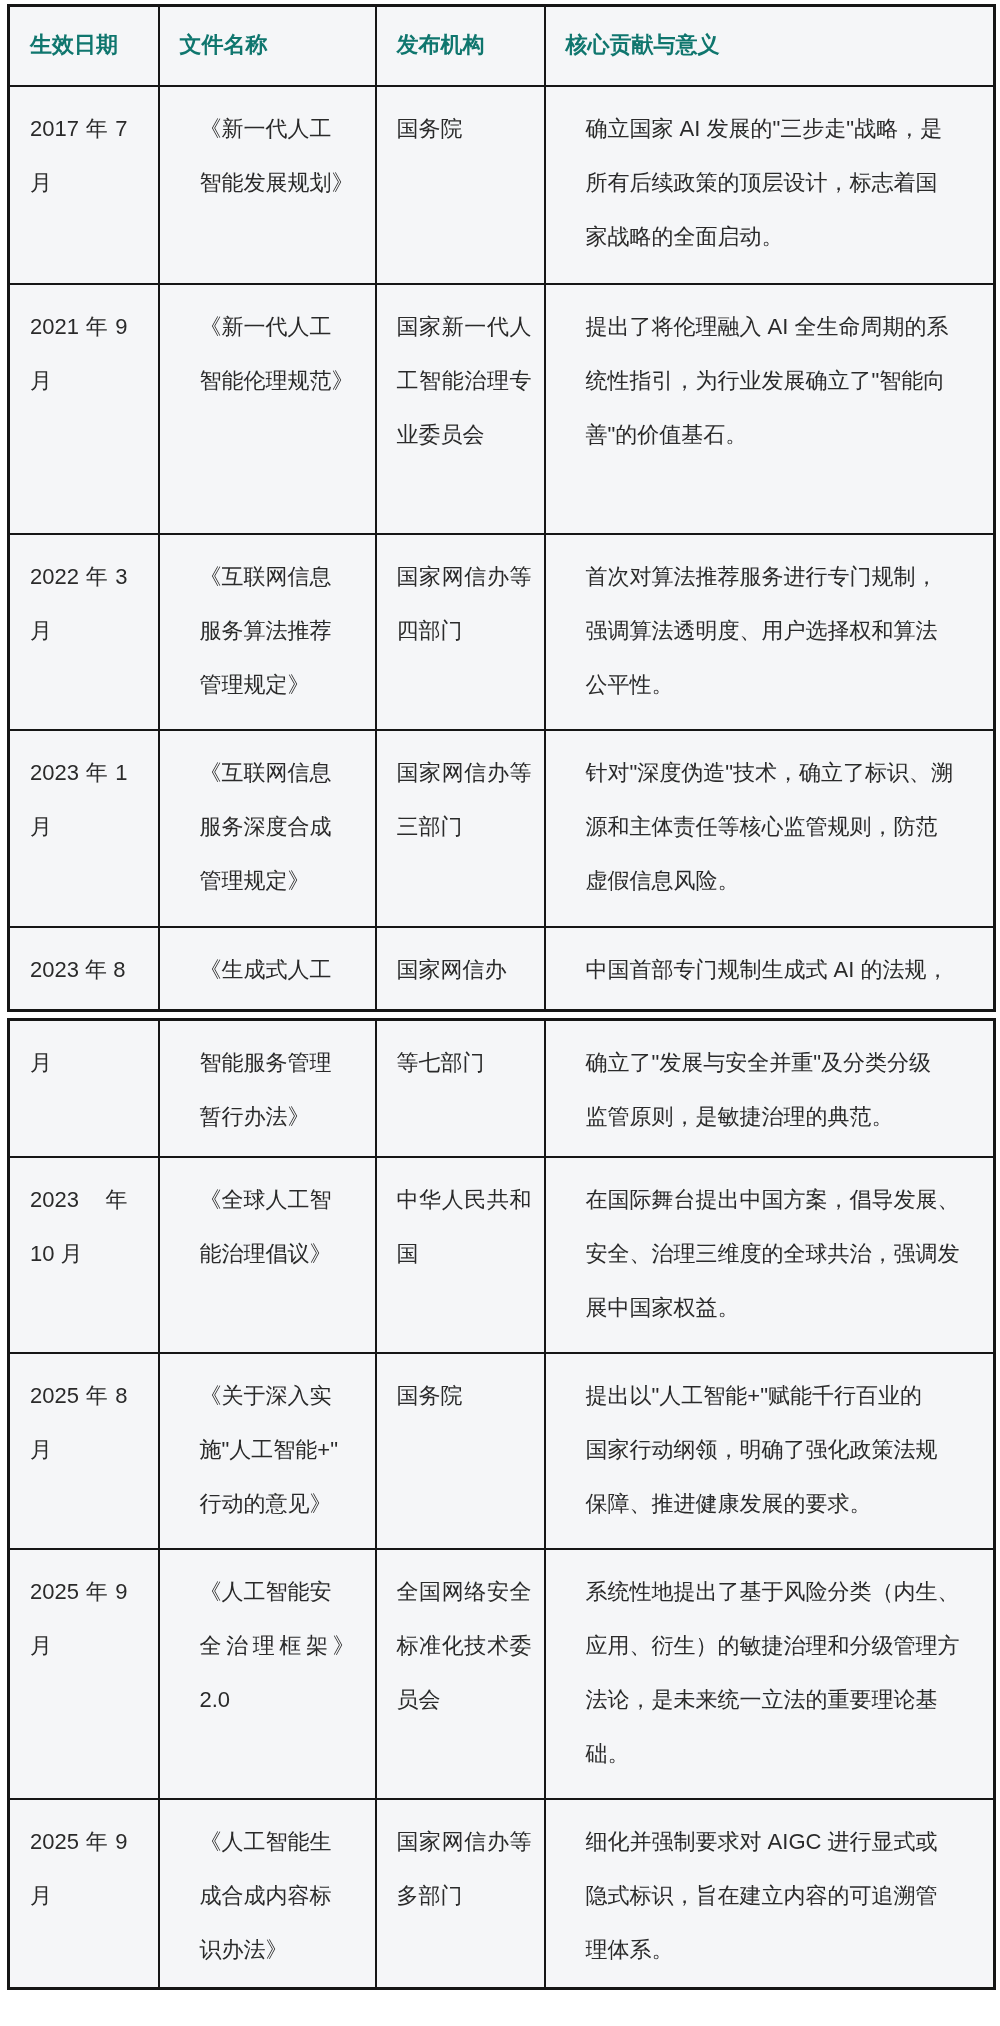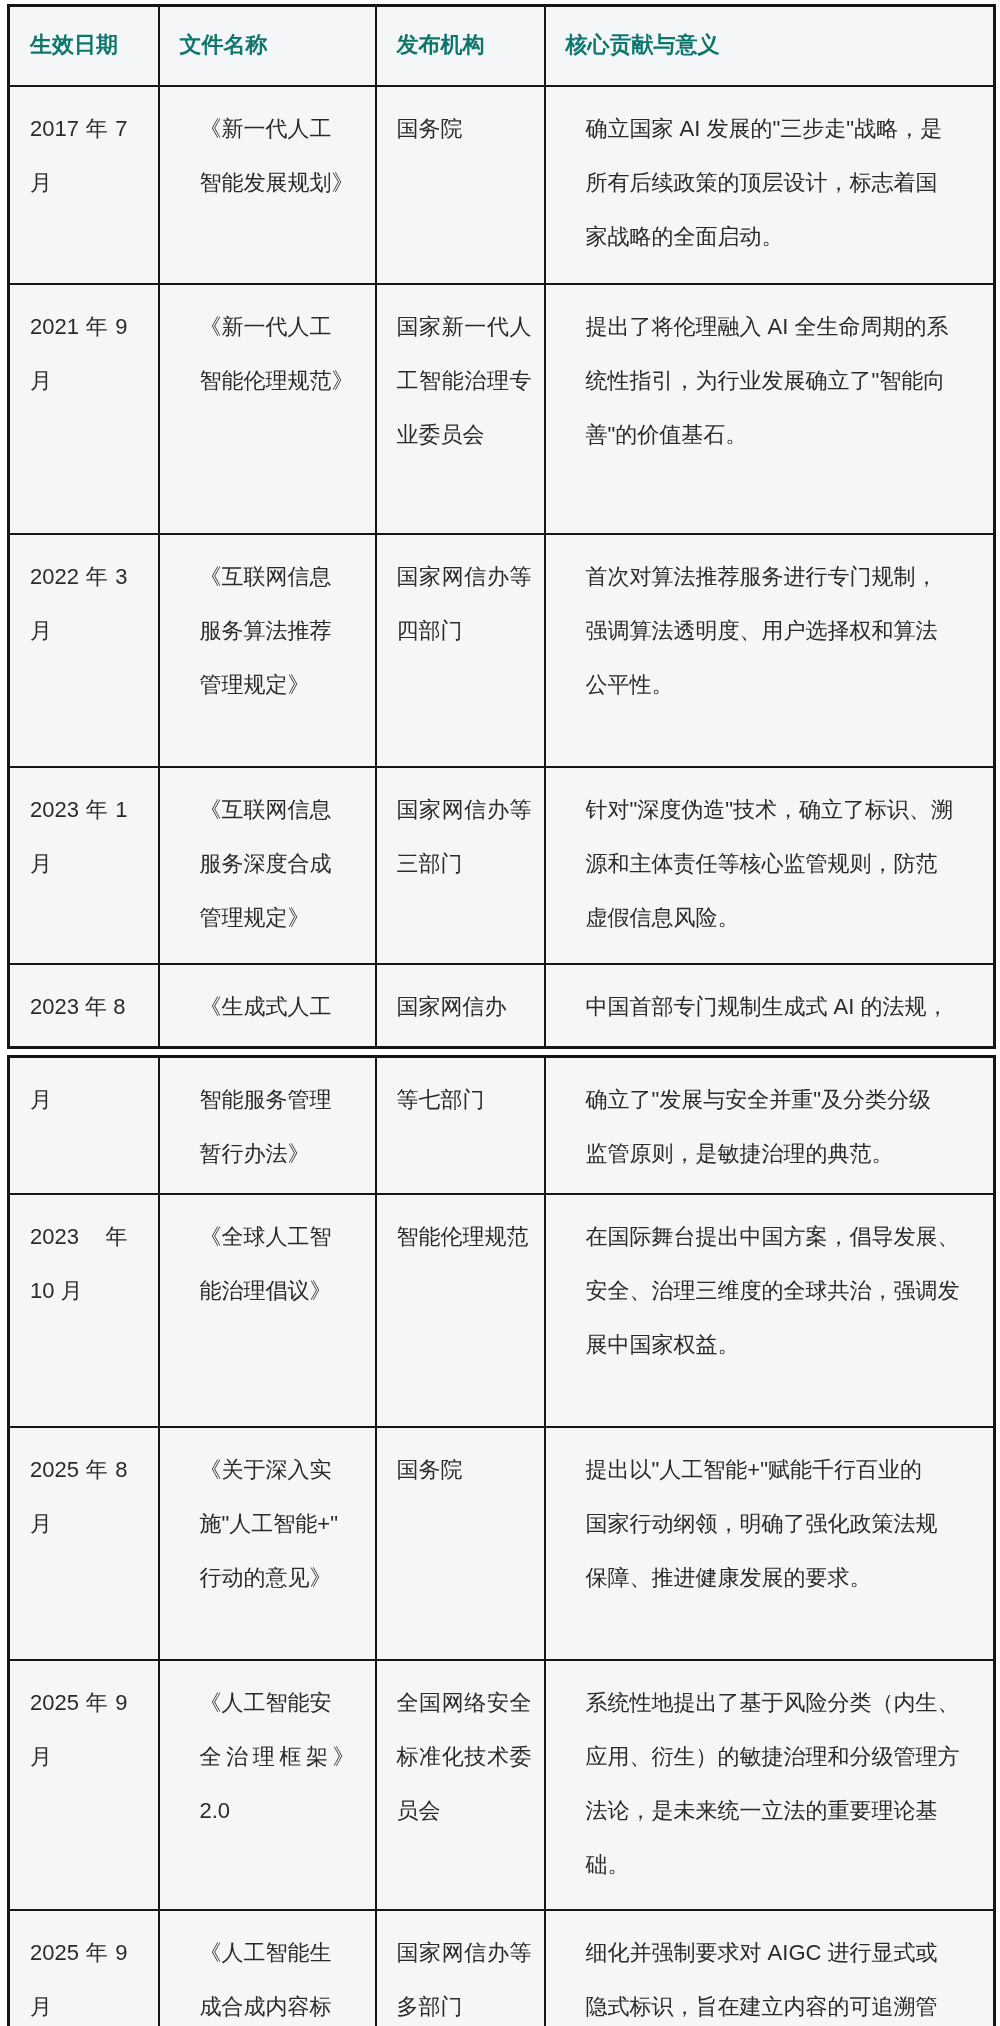--- a/index.html
+++ b/index.html
@@ -52,21 +52,21 @@
   td.date-cell   { padding-right: 30px; }
   td.agency-cell { padding-right: 12px; }
   
   .pre { white-space: pre-line; padding-left: 40px; }
 
   
   tr.rh80  { height: 80px; }
   tr.rh84  { height: 84px; }
   tr.rh137 { height: 137px; }
   tr.rh188 { height: 188px; }
-  tr.rh196 { height: 233px; }
+  tr.rh196 { height: 196px; }
   tr.rh197 { height: 197px; }
   tr.rh198 { height: 198px; }
   tr.rh250 { height: 250px; }
 </style>
 </head>
 <body>
 
 <div class="page">
 
   <table class="frag frag1">
@@ -145,21 +145,21 @@
         <td class="pre">智能服务管理
 暂行办法》</td>
         <td class="agency-cell">等七部门</td>
         <td class="pre">确立了"发展与安全并重"及分类分级
 监管原则，是敏捷治理的典范。</td>
       </tr>
       <tr class="rh196">
         <td class="date-cell">2023 年 10 月</td>
         <td class="pre">《全球人工智
 能治理倡议》</td>
-        <td class="agency-cell">智能伦理规范</td>
+        <td class="agency-cell">中华人民共和国</td>
         <td class="pre">在国际舞台提出中国方案，倡导发展、
 安全、治理三维度的全球共治，强调发
 展中国家权益。</td>
       </tr>
       <tr class="rh196">
         <td class="date-cell">2025 年 8 月</td>
         <td class="pre">《关于深入实
 施"人工智能+"
 行动的意见》</td>
         <td class="agency-cell">国务院</td>

